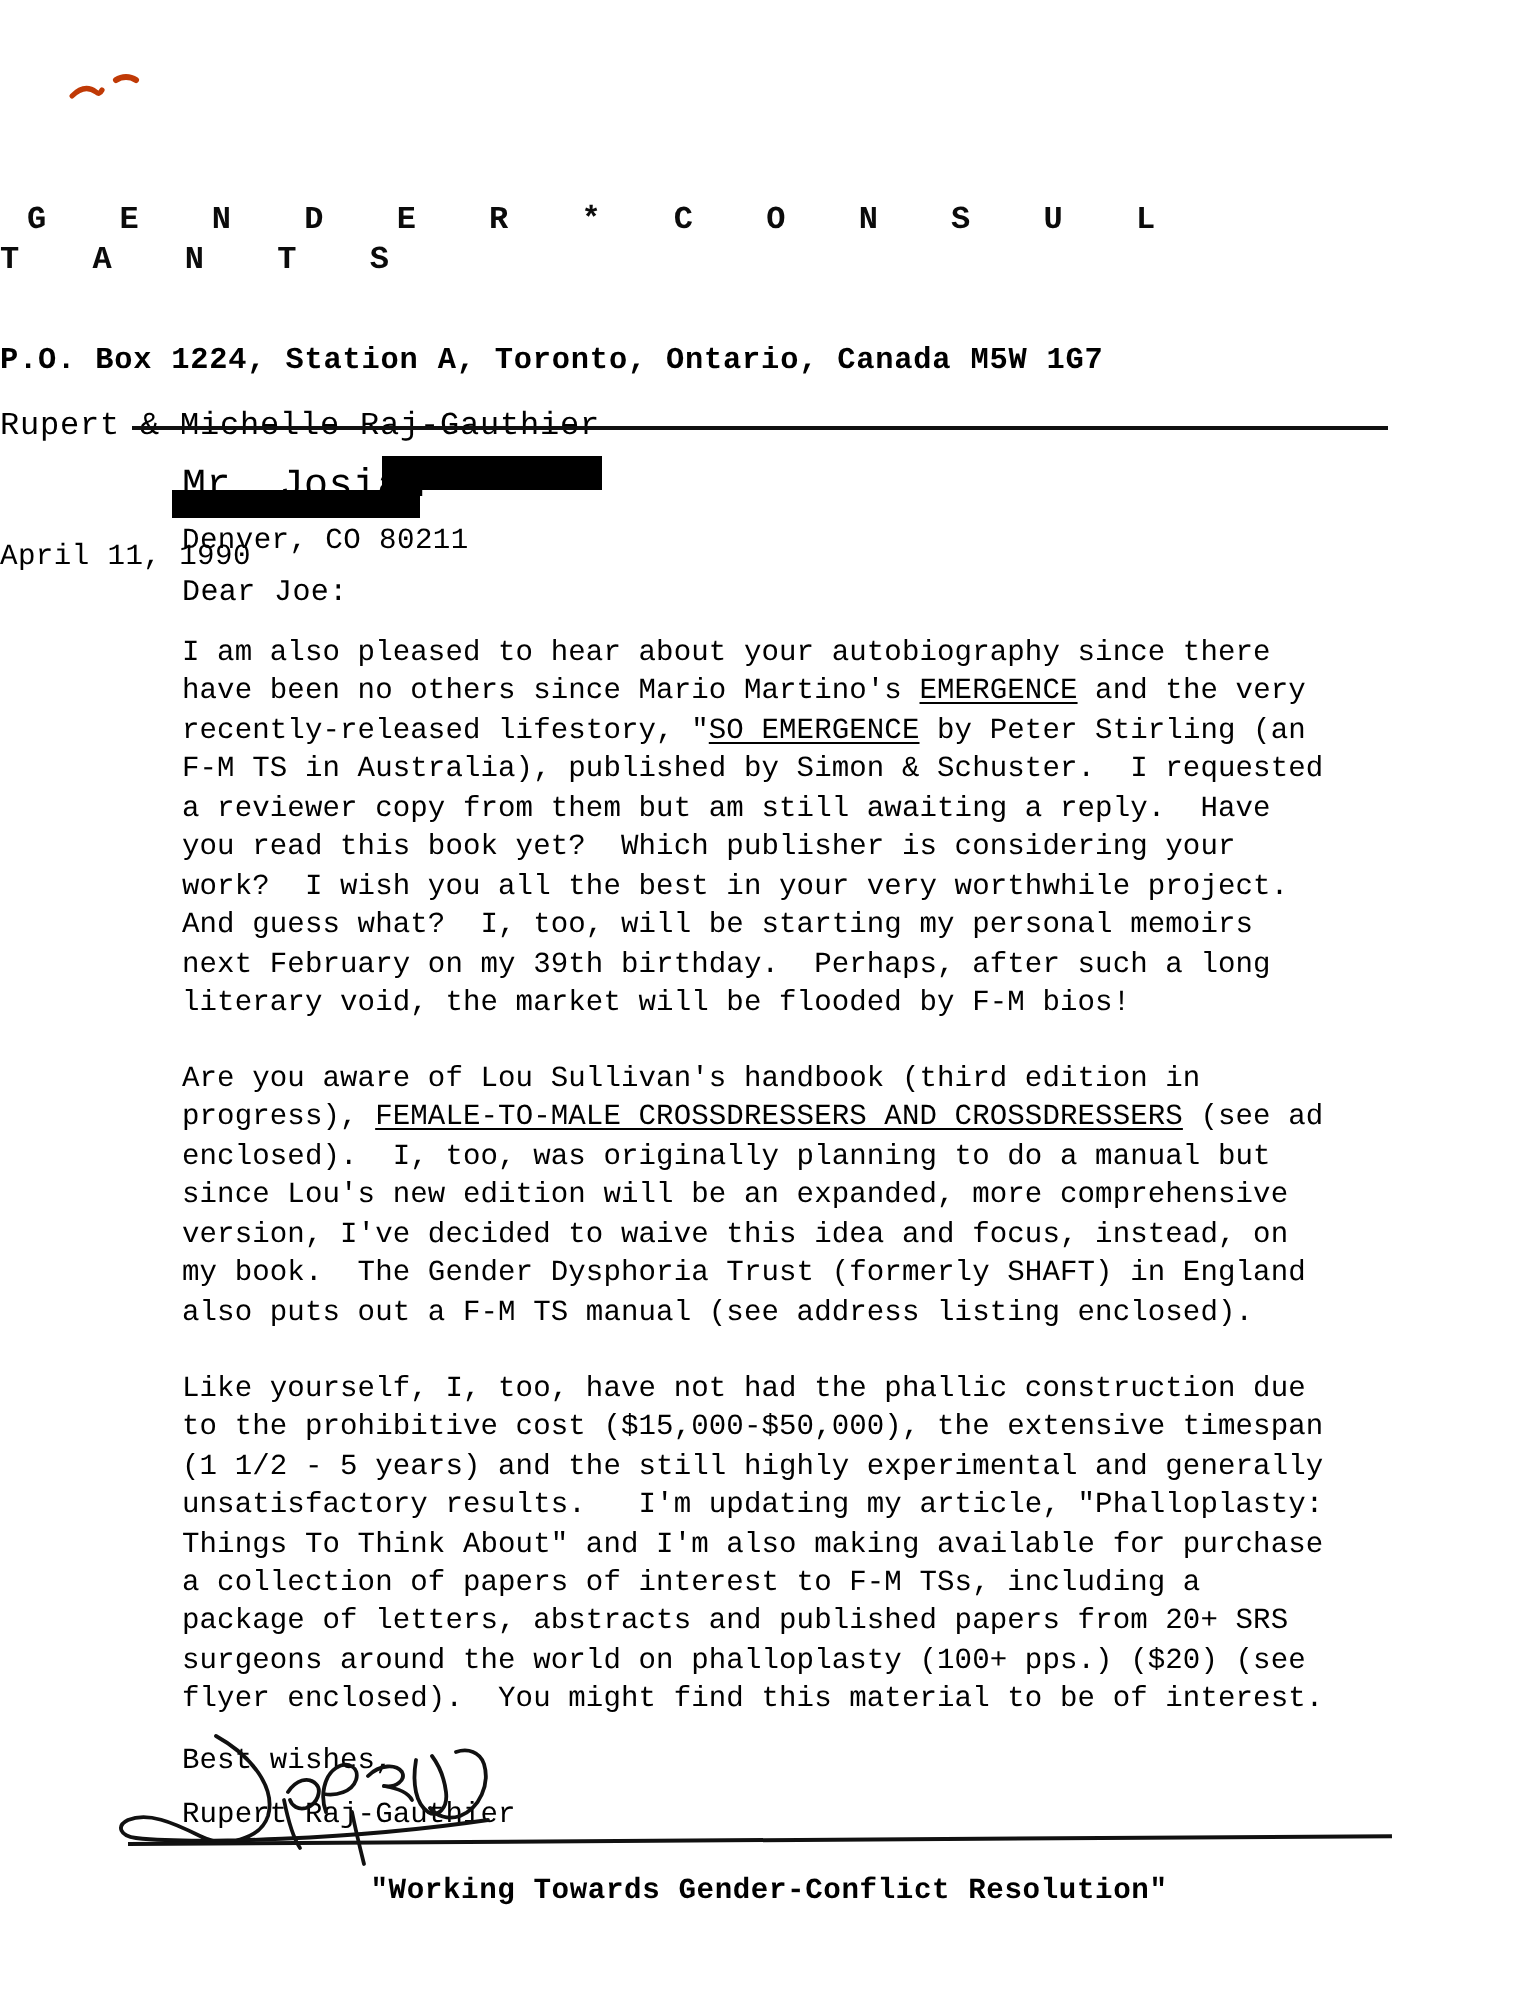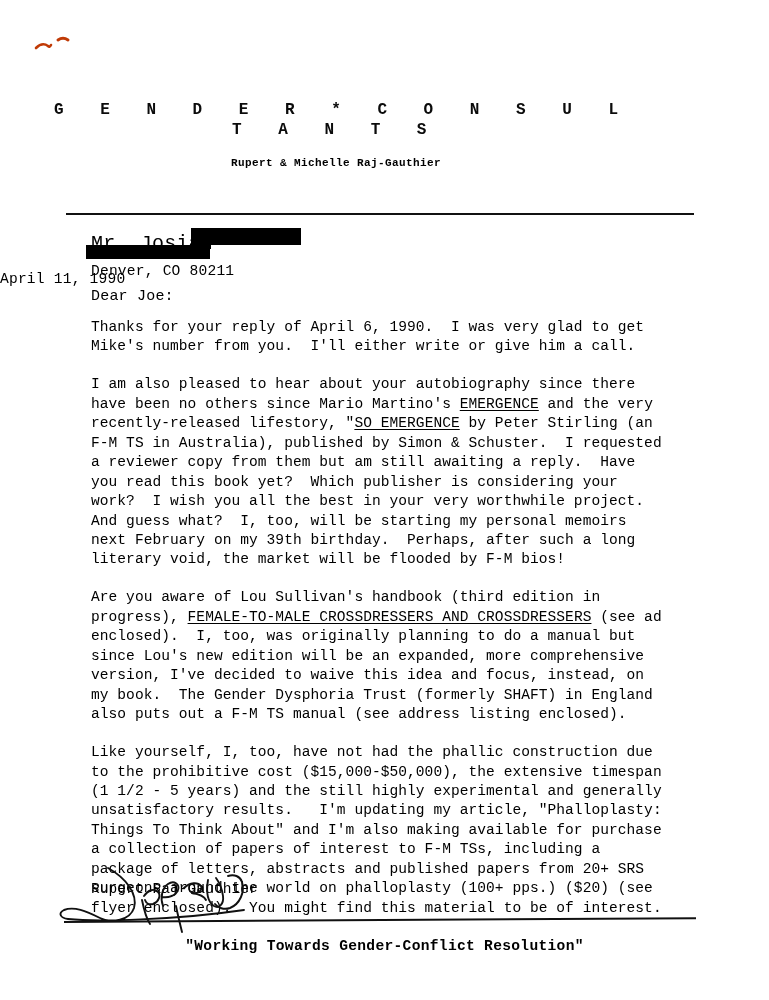--- a/index.html
+++ b/index.html
@@ -28,41 +28,39 @@
     height: 22px;
     pointer-events: none;
   }
 
   
   .letterhead {
     position: absolute;
     left: 0;
     top: 100px;
     width: 608px;
-    text-align: center;
-    padding-left: 32px;
   }
   .org-name {
     font-size: 16px;
     font-weight: bold;
     letter-spacing: 13.5px;
     text-indent: 13.5px;
     line-height: 20px;
     color: #0b0b0b;
   }
   .address-line {
     font-size: 15.2px;
     font-weight: bold;
     letter-spacing: 0.4px;
     margin-top: 30px;
     line-height: 20px;
   }
   .principals {
-    font-size: 11px;
-    font-weight: bold;
+    font-size: 16px;
+    font-weight: normal;
     letter-spacing: 0.4px;
     margin-top: 13px;
     line-height: 20px;
   }
 
   
   .rule-top {
     position: absolute;
     left: 66px;
     top: 213px;
@@ -201,37 +199,36 @@
 
 <div id="page">
 
   <svg class="ink-mark" viewBox="0 0 50 22">
     <path d="M4 16 C8 12, 12 11, 16 14 C17 15, 18 15, 19 13" stroke="#c03a06" stroke-width="2.6" fill="none" stroke-linecap="round"></path>
     <path d="M26 8 C29 6, 33 6, 36 8" stroke="#c03a06" stroke-width="3" fill="none" stroke-linecap="round"></path>
   </svg>
 
   <div class="letterhead">
     <div class="org-name">G E N D E R   *   C O N S U L T A N T S</div>
+    <div class="address-line">P.O. Box 1224, Station A, Toronto, Ontario, Canada M5W 1G7</div>
     <div class="principals">Rupert &amp; Michelle Raj-Gauthier</div>
   </div>
 
   <div class="rule-top"></div>
 
   <div class="recipient">Mr. Josiah</div>
   <div class="redact redact-name"></div>
   <div class="redact redact-street"></div>
   <div class="city-line">Denver, CO 80211</div>
 
   <div class="date-line">April 11, 1990</div>
   <div class="salutation">Dear Joe:</div>
 
   <div class="body-area">
 
-    <p class="para">Thanks for your reply of April 6, 1990.  I was very glad to get
-Mike's number from you.  I'll either write or give him a call.</p>
 
     <p class="para"><span>I am also pleased to hear about your autobiography since there
 have been no others since Mario Martino's </span><u>EMERGENCE</u><span> and the very
 recently-released lifestory, "</span><u>SO EMERGENCE</u><span> by Peter Stirling (an
 F-M TS in Australia), published by Simon &amp; Schuster.  I requested
 a reviewer copy from them but am still awaiting a reply.  Have
 you read this book yet?  Which publisher is considering your
 work?  I wish you all the best in your very worthwhile project.
 And guess what?  I, too, will be starting my personal memoirs
 next February on my 39th birthday.  Perhaps, after such a long
@@ -252,20 +249,21 @@
 Things To Think About" and I'm also making available for purchase
 a collection of papers of interest to F-M TSs, including a
 package of letters, abstracts and published papers from 20+ SRS
 surgeons around the world on phalloplasty (100+ pps.) ($20) (see
 flyer enclosed).  You might find this material to be of interest.</p>
 
 
   </div>
 
   <div class="sig-block">
+    <div>Best wishes,</div>
     <div class="sig-line2">Rupert Raj-Gauthier</div>
   </div>
 
   <svg class="handwriting" viewBox="0 0 300 72">
     <g stroke="#111" fill="none" stroke-width="1.9" stroke-linecap="round" stroke-linejoin="round">
       <path d="M52 6 C70 16, 82 32, 78 46 C74 58, 56 62, 44 56 C30 49, 18 44, 8 48 C2 51, 4 56, 12 57 C40 60, 120 58, 188 48"></path>
       <path d="M86 38 C88 48, 90 56, 94 62"></path>
       <path d="M88 34 C92 28, 98 26, 102 30 C105 33, 103 40, 97 42 C93 43, 90 41, 89 38"></path>
       <path d="M107 44 C104 36, 106 26, 112 22 C118 18, 124 22, 122 28 C120 34, 112 36, 106 35"></path>
       <path d="M128 26 C134 20, 142 20, 145 24 C147 28, 142 32, 136 31"></path>

